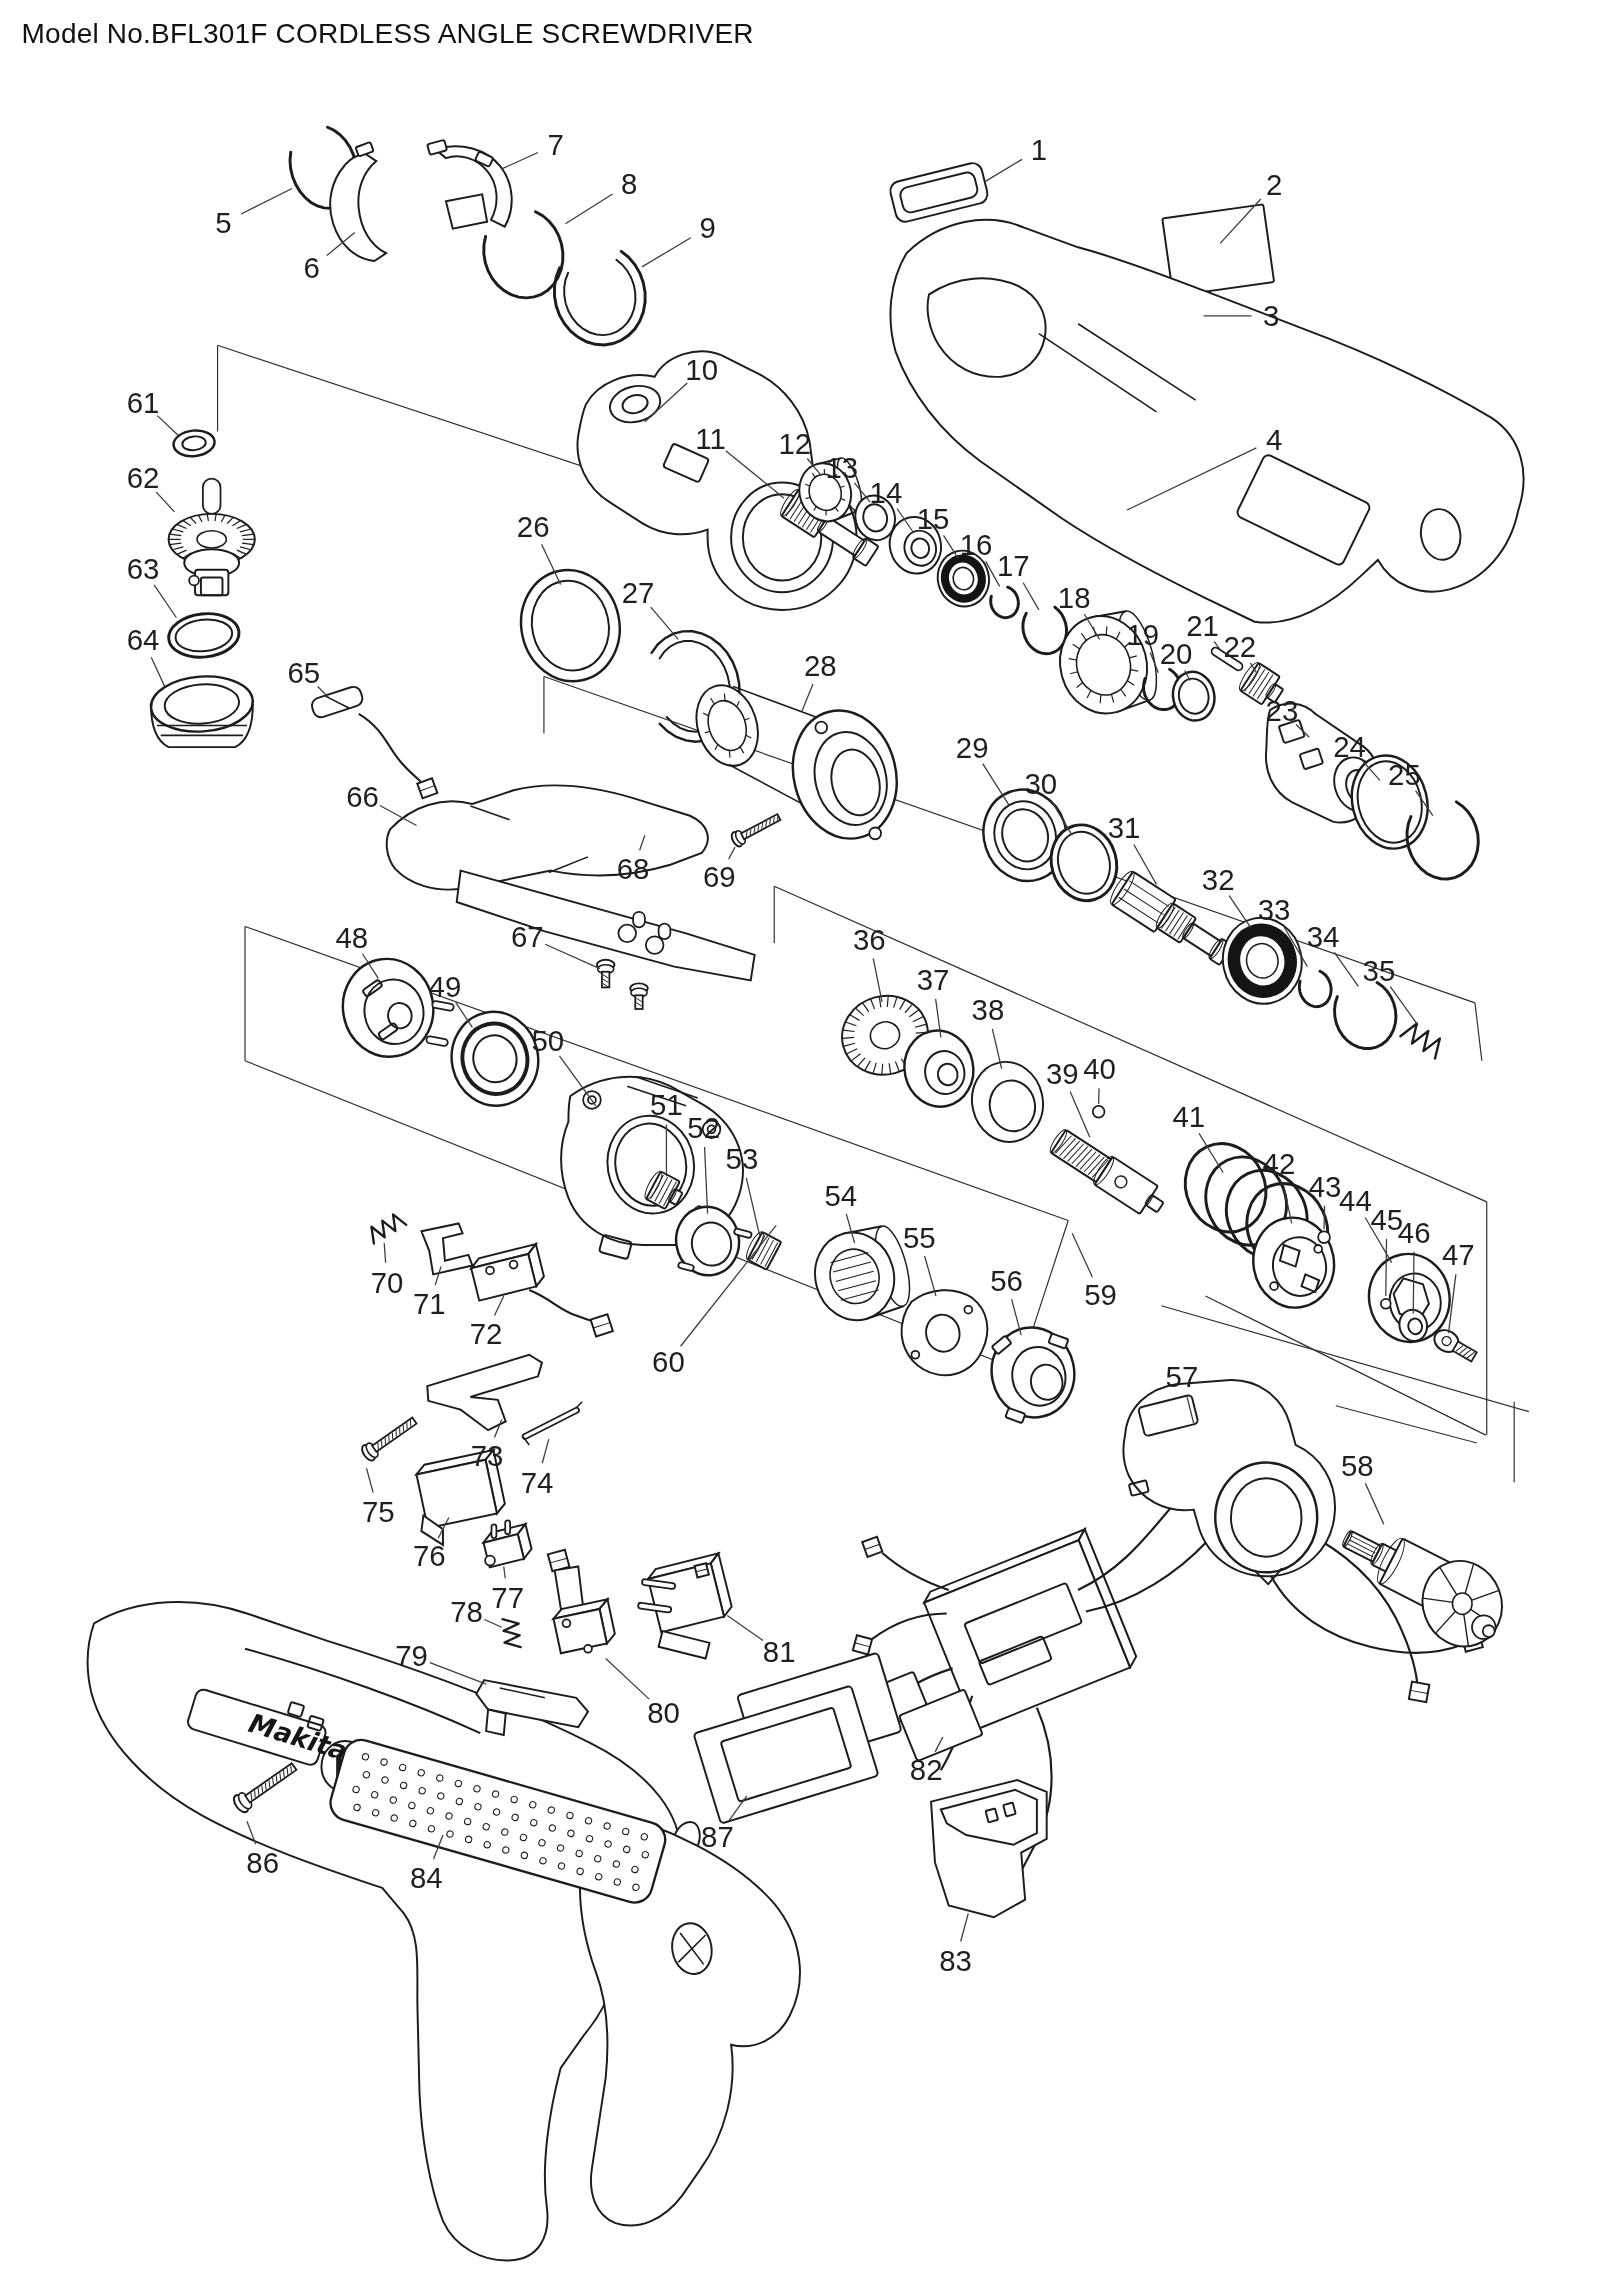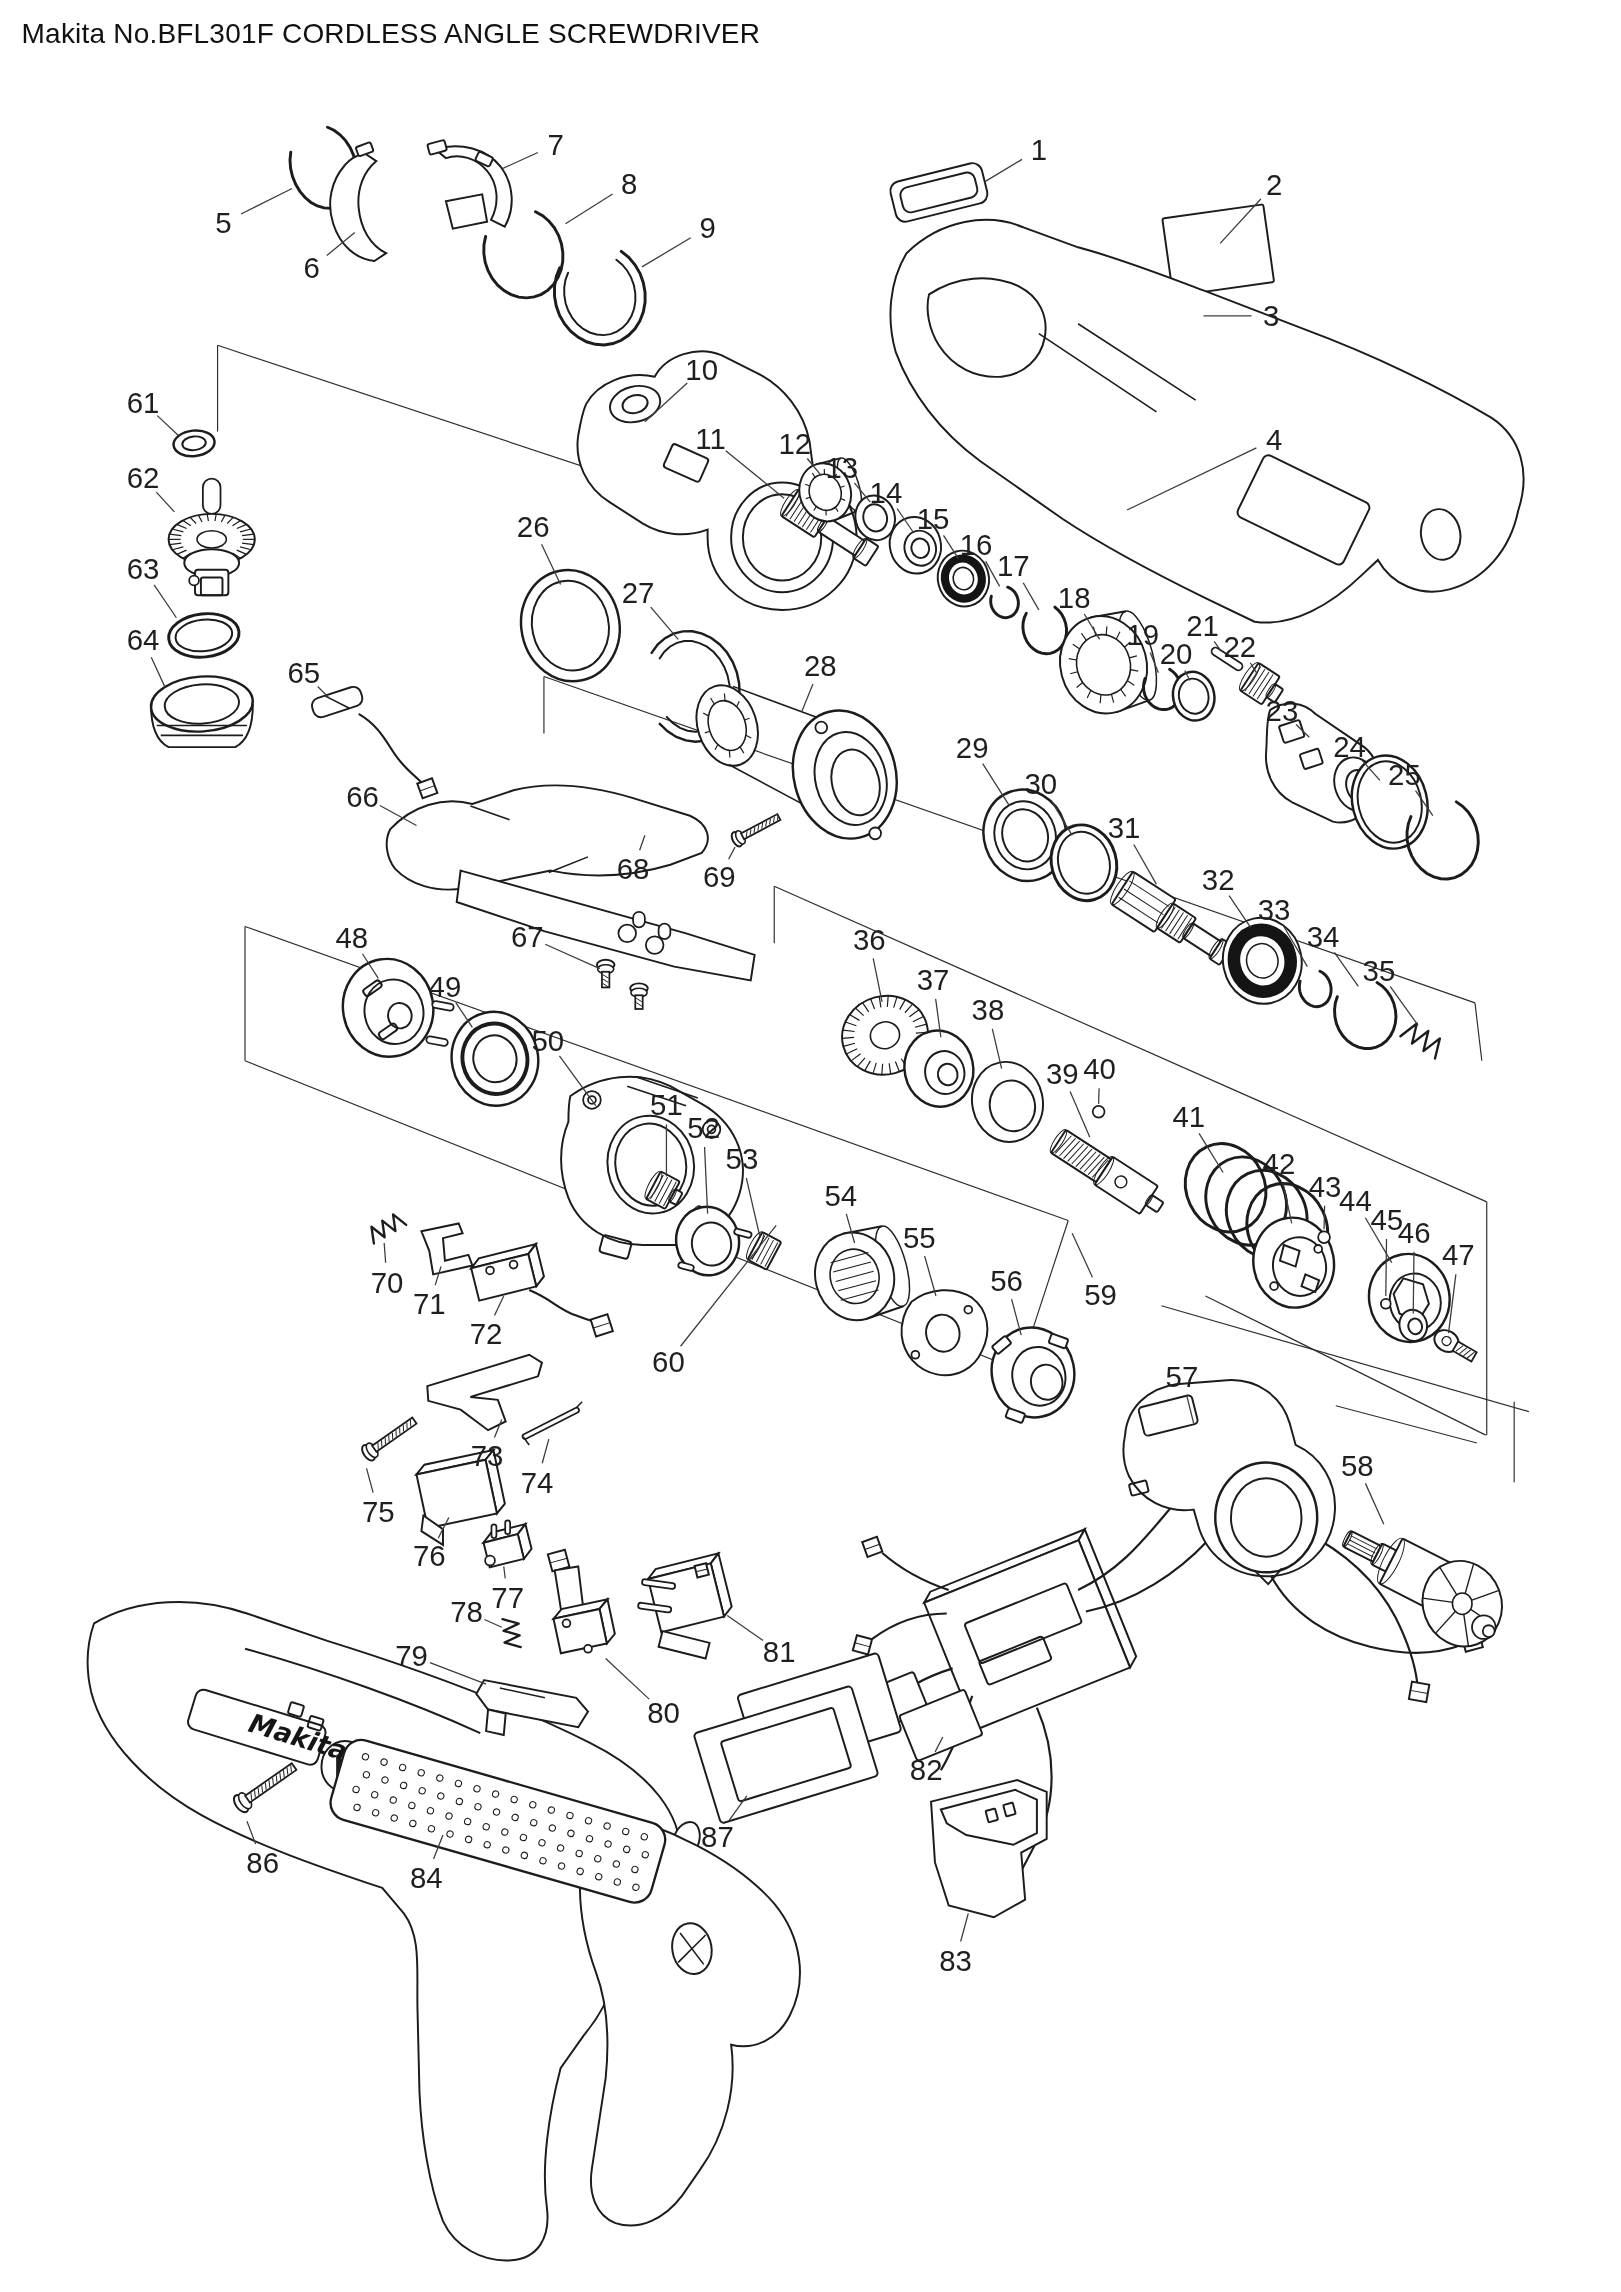--- a/index.html
+++ b/index.html
@@ -6,21 +6,21 @@
   #page{position:relative;width:1621px;height:2293px;background:#fff;overflow:hidden;
         font-family:"Liberation Sans",sans-serif;}
   #title{position:absolute;left:21.6px;top:17.6px;font-size:28px;font-weight:500;color:#111;
          letter-spacing:0.2px;white-space:nowrap;}
   svg{position:absolute;left:0;top:0;}
 </style>
 </head>
 <body>
 
 <div id="page">
-  <div id="title">Makita No.BFL301F CORDLESS ANGLE SCREWDRIVER</div>
+  <div id="title">Model No.BFL301F CORDLESS ANGLE SCREWDRIVER</div>
   <svg id="cv" width="1621" height="2293" viewBox="0 0 1654 2339">
       <g>
         <line x1="222" y1="352" x2="222" y2="440" stroke="#2e2e2e" stroke-width="1.2"></line>
         <line x1="222" y1="352" x2="705" y2="512" stroke="#2e2e2e" stroke-width="1.2"></line>
         <line x1="555" y1="690" x2="1505" y2="1023" stroke="#2e2e2e" stroke-width="1.2"></line>
         <line x1="555" y1="690" x2="555" y2="748" stroke="#2e2e2e" stroke-width="1.2"></line>
         <line x1="1505" y1="1023" x2="1512" y2="1082" stroke="#2e2e2e" stroke-width="1.2"></line>
         <line x1="790" y1="904" x2="1517" y2="1226" stroke="#2e2e2e" stroke-width="1.2"></line>
         <line x1="790" y1="904" x2="790" y2="962" stroke="#2e2e2e" stroke-width="1.2"></line>
         <line x1="1517" y1="1226" x2="1517" y2="1464" stroke="#2e2e2e" stroke-width="1.2"></line>

